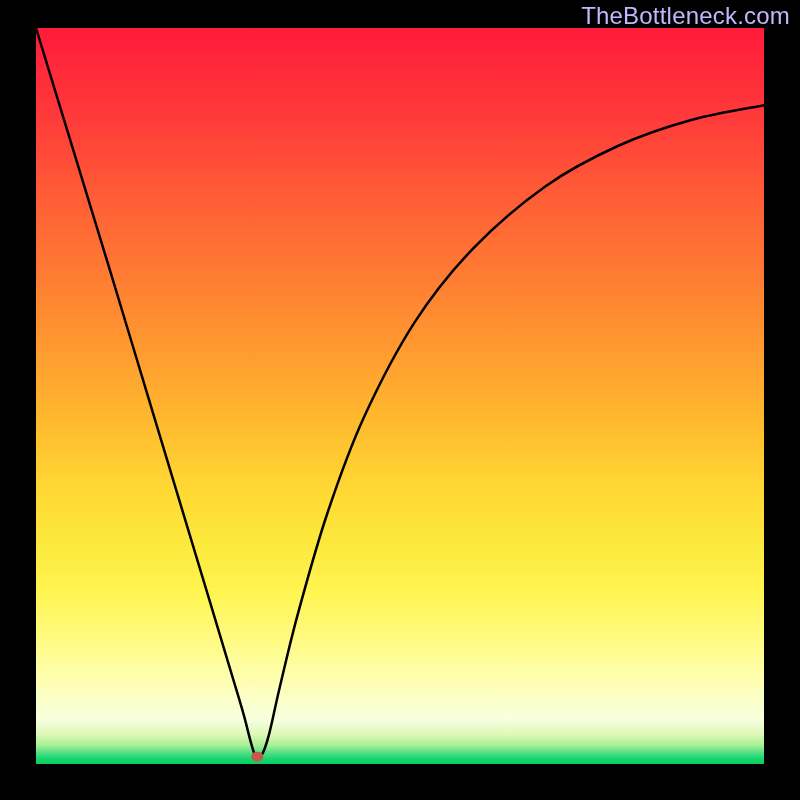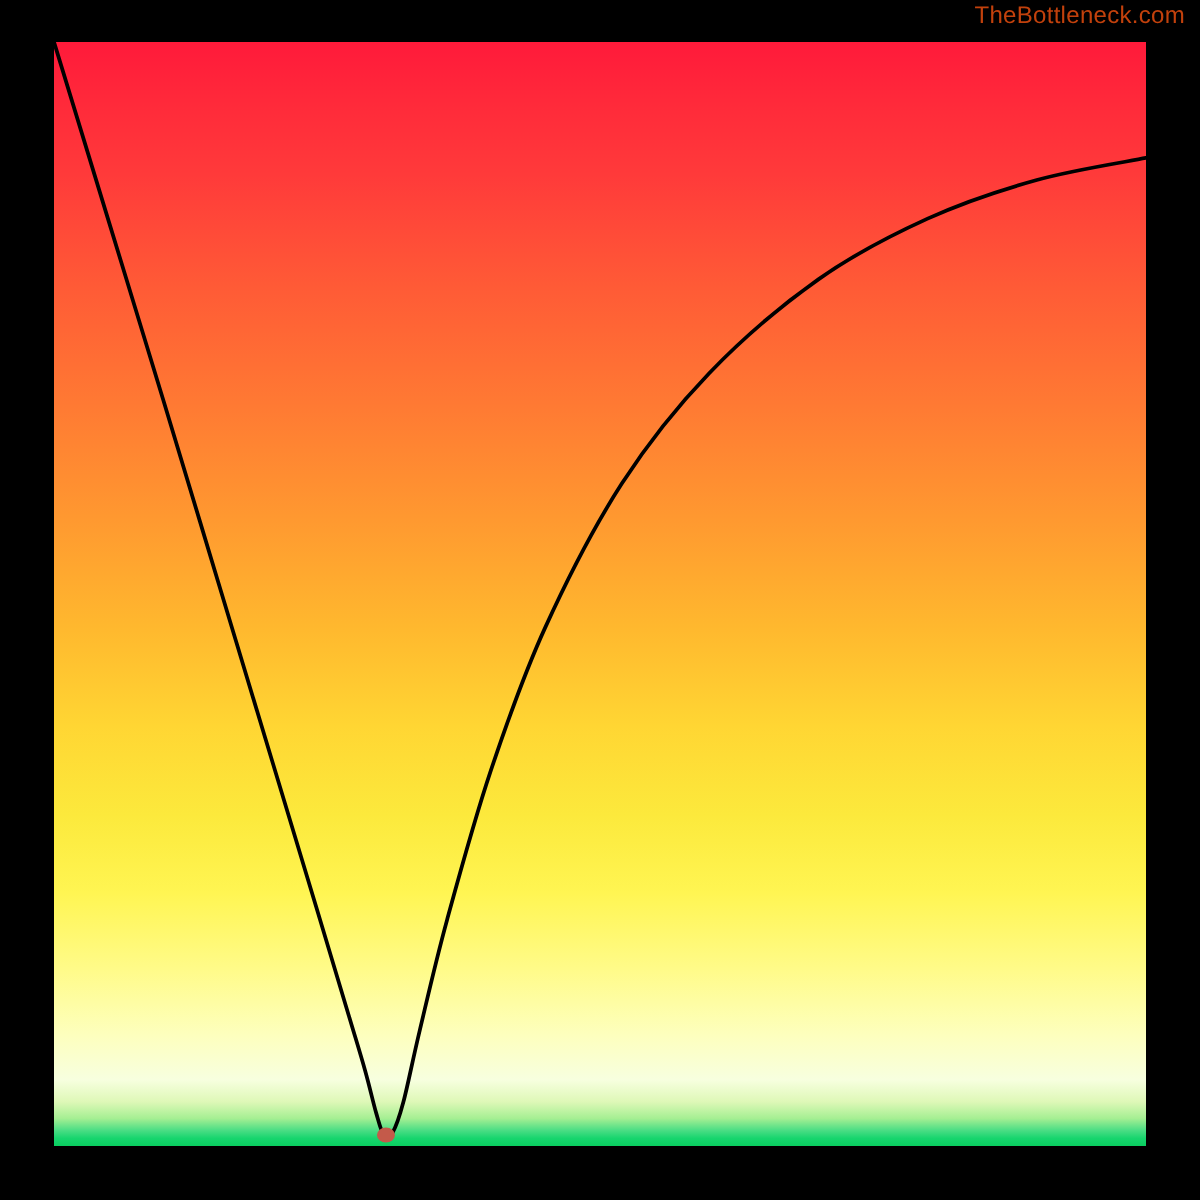--- a/index.html
+++ b/index.html
@@ -14,22 +14,22 @@
   .container {
     position: relative;
     width: 800px;
     height: 800px;
     background: #000;
   }
   .watermark {
     position: absolute;
     top: 2px;
     right: 10px;
-    color: #c2410c;
-    font-size: 16px;
+    color: #c4b5fd;
+    font-size: 24px;
     font-weight: 400;
     letter-spacing: 0.2px;
     z-index: 3;
   }
   .plot-area {
     position: absolute;
     left: 36px;
     top: 28px;
     width: 728px;
     height: 736px;

